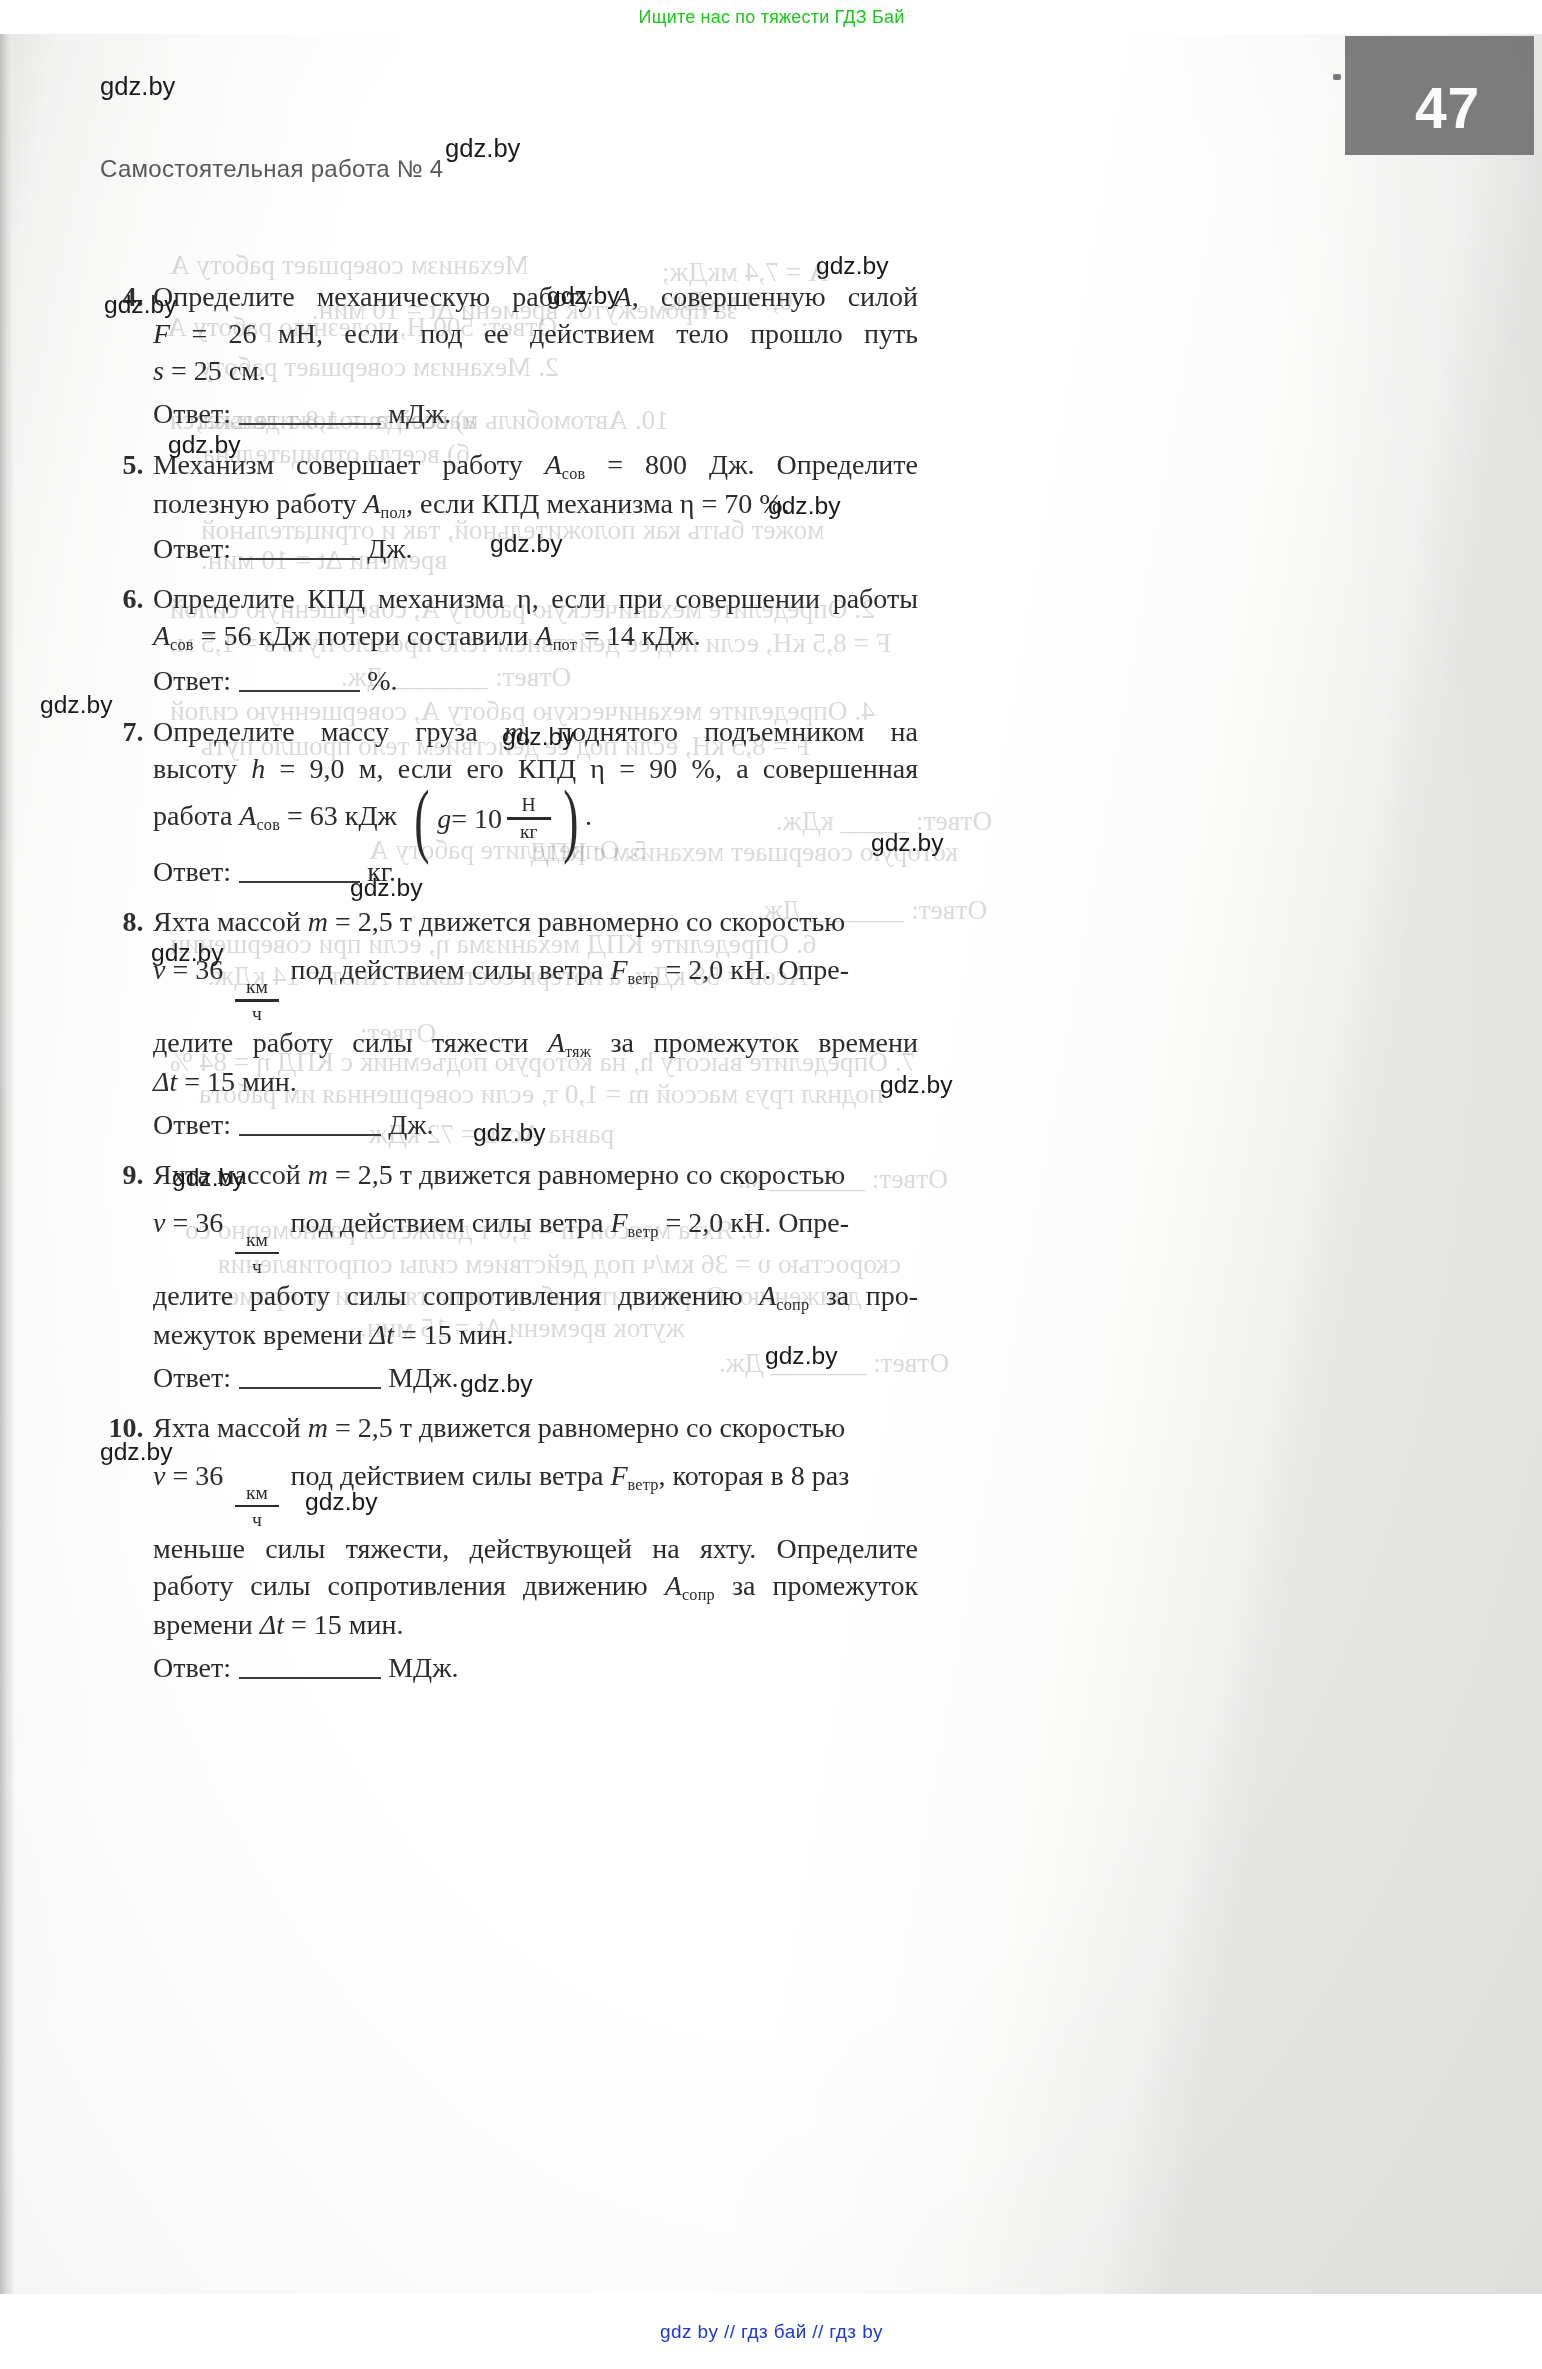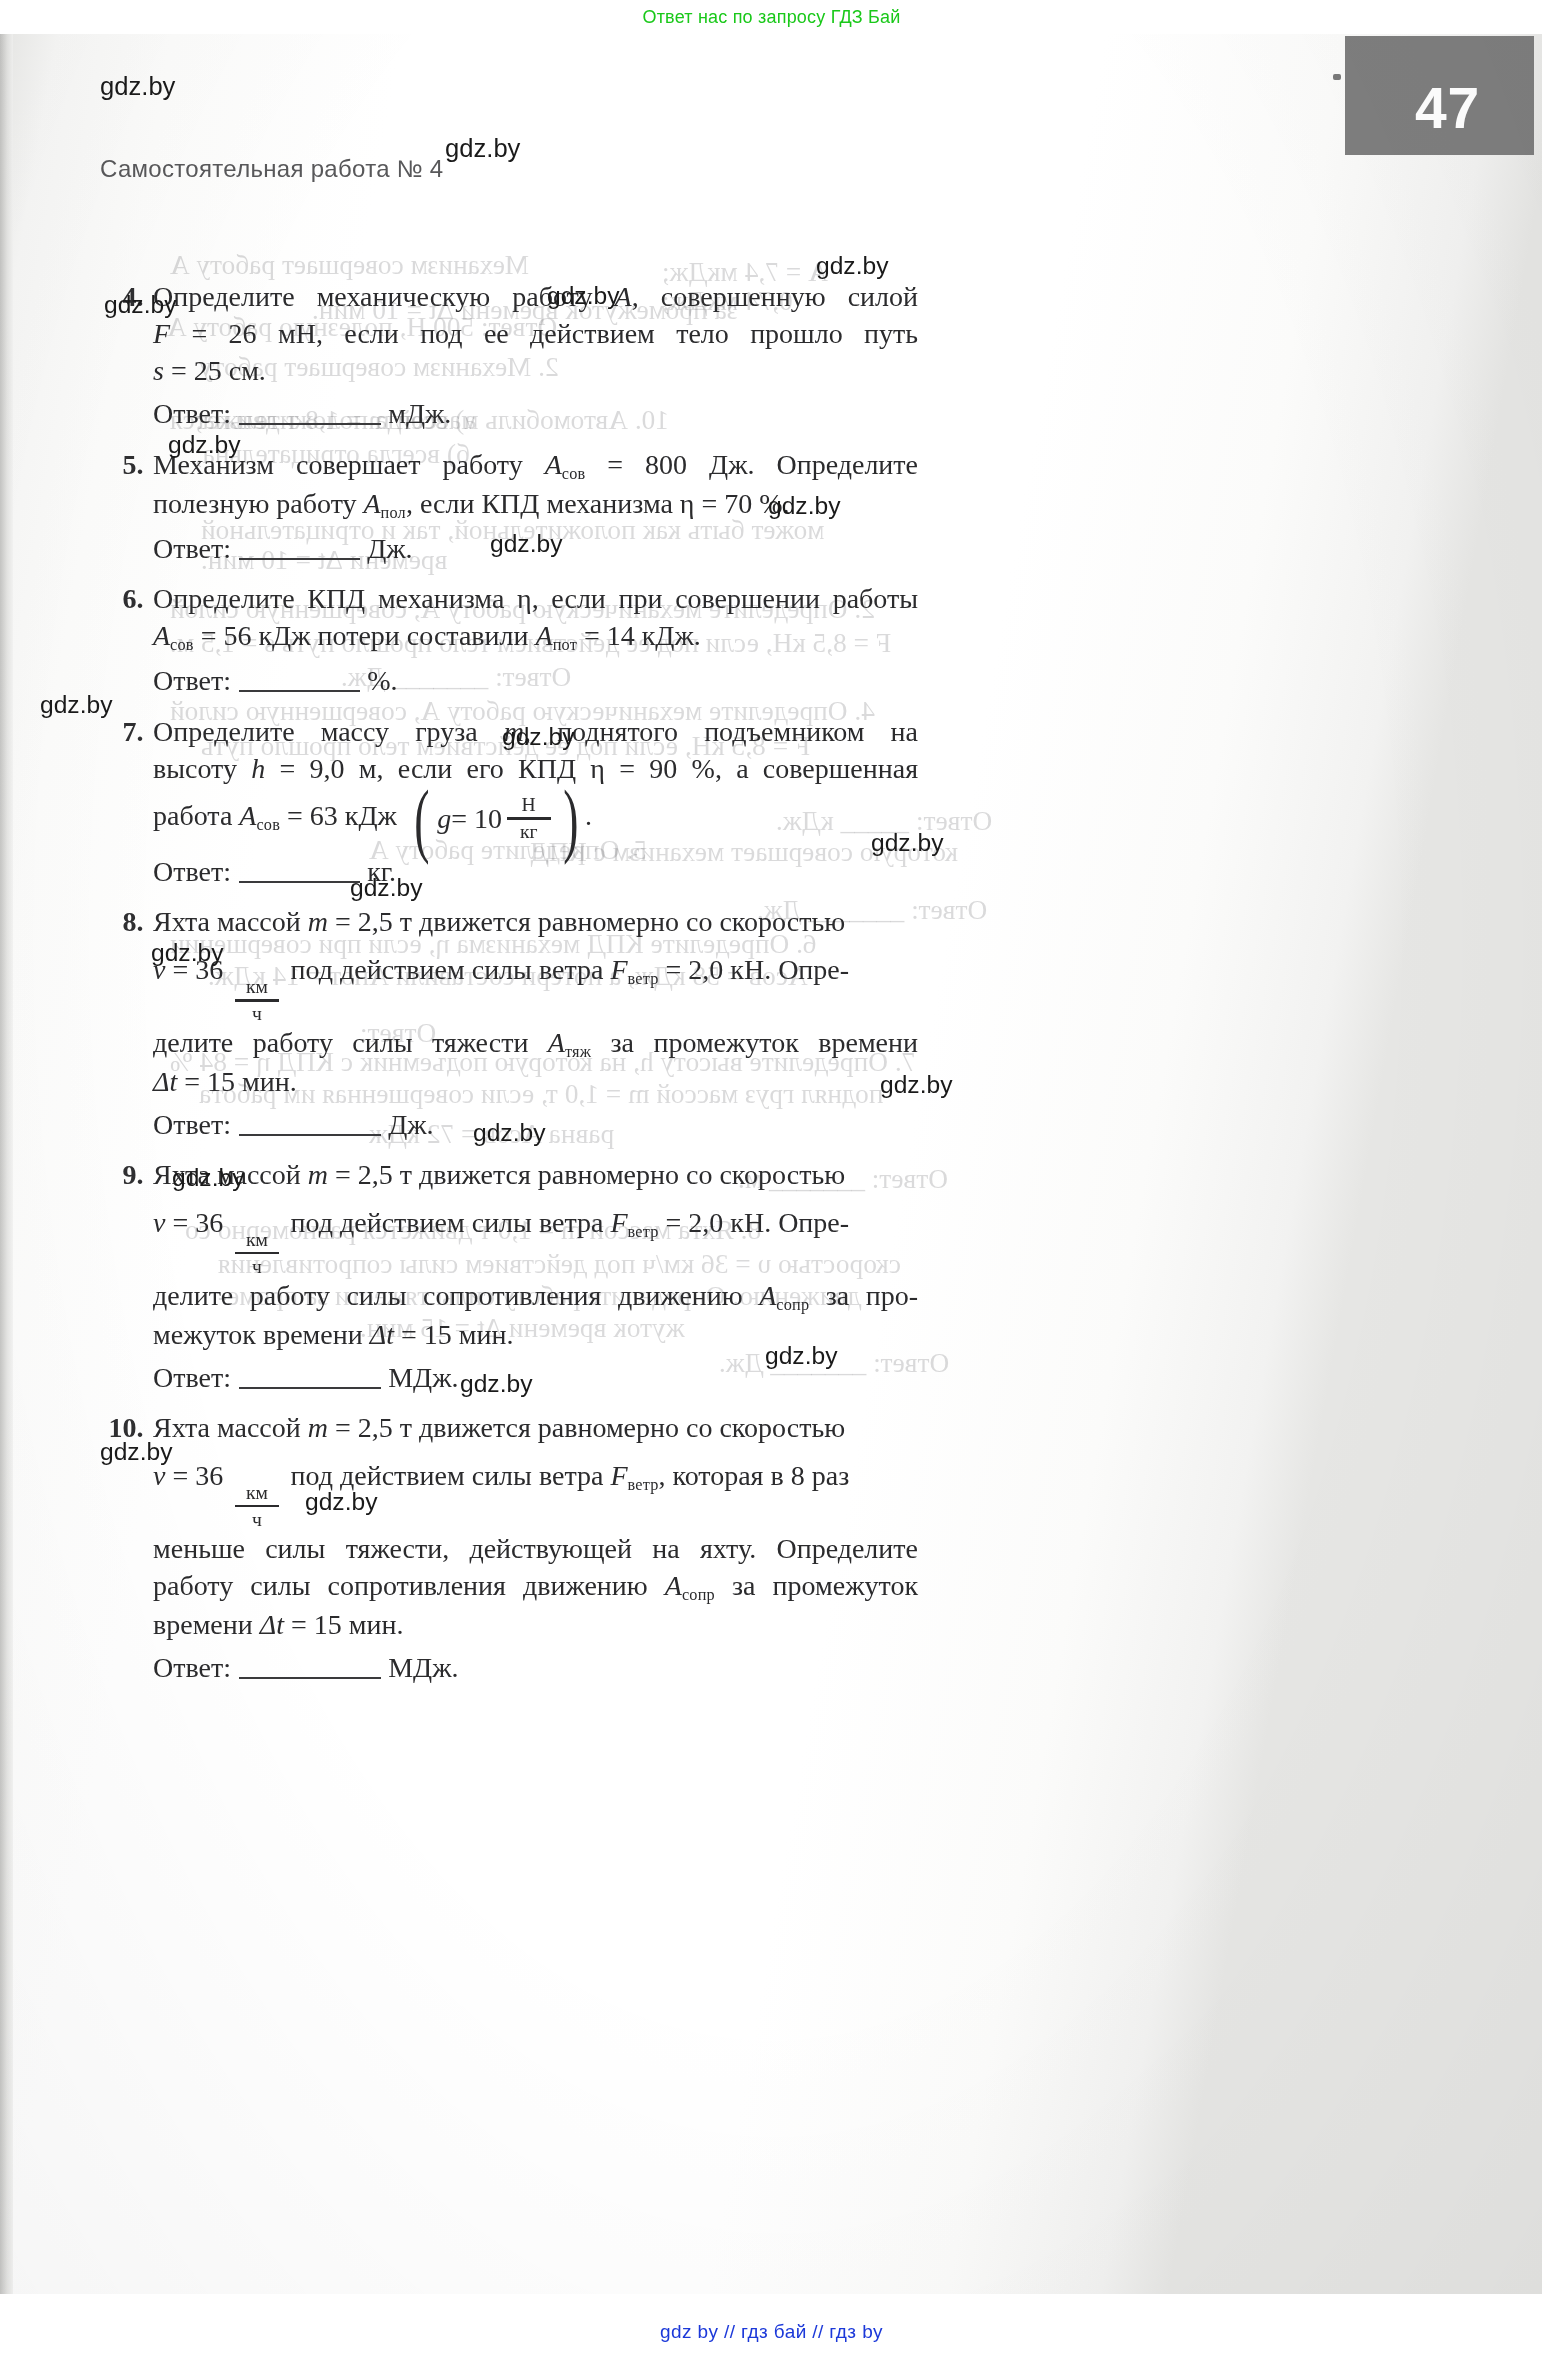--- a/index.html
+++ b/index.html
@@ -223,21 +223,21 @@
     font-family: "Liberation Sans", sans-serif;
     font-size: 19px;
     letter-spacing: 0.4px;
     text-align: center;
   }
 </style>
 </head>
 <body>
 
 <div class="promo-bar">
-  <span class="promo-text">Ответ нас по запросу ГДЗ Бай</span>
+  <span class="promo-text">Ищите нас по тяжести ГДЗ Бай</span>
 </div>
 
 <div class="sheet">
 
   <div class="tab-speck"></div>
   <div class="page-tab">
     <span class="page-tab-number">47</span>
   </div>
 
   <div class="running-head">Самостоятельная работа № 4</div>

